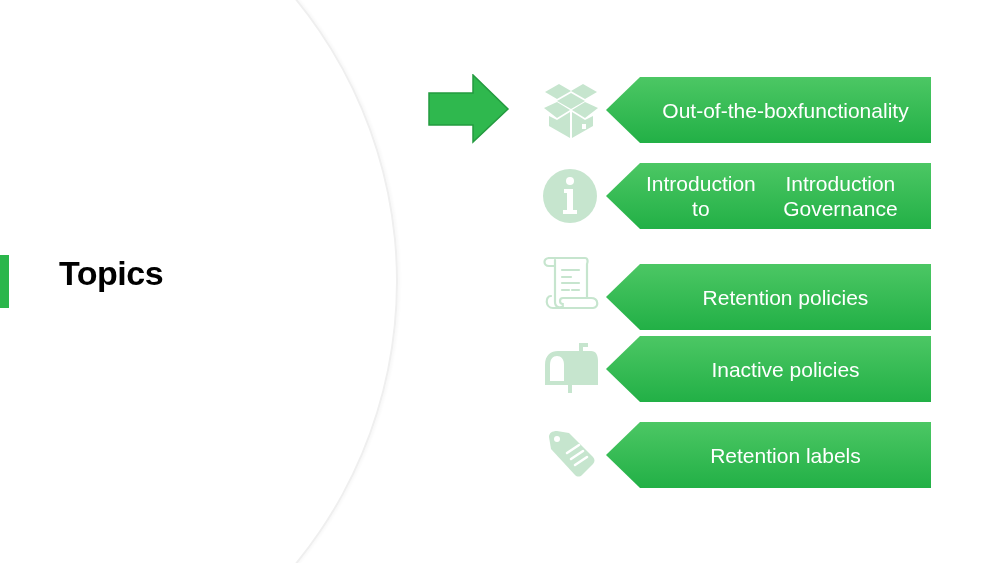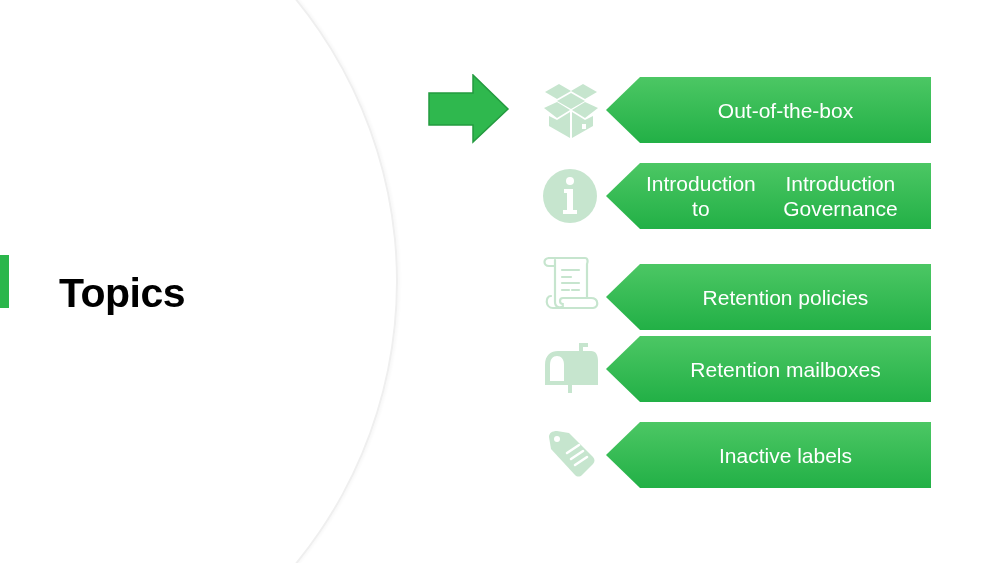--- a/index.html
+++ b/index.html
@@ -13,22 +13,22 @@
     position: absolute; left: -520px; top: -170px;
     width: 918px; height: 903px; border-radius: 50%;
     border: 2px solid #efefef; box-sizing: border-box;
     box-shadow: 2px 0 3px rgba(0,0,0,0.03);
   }
   .accent-bar {
     position: absolute; left: 0; top: 255px; width: 9px; height: 53px;
     background: #2bb64b;
   }
   .title {
-    position: absolute; left: 59px; top: 270px;
-    font-size: 41px; font-weight: bold; color: #000; letter-spacing: -0.5px;
+    position: absolute; left: 59px; top: 254px;
+    font-size: 34px; font-weight: bold; color: #000; letter-spacing: -0.5px;
   }
   .pointer-arrow { position: absolute; left: 428px; top: 74px; width: 82px; height: 70px; }
   .row-icon { position: absolute; left: 541px; width: 60px; height: 60px; }
   .tab {
     position: absolute; left: 606px; width: 325px; height: 66px;
   }
   .tab svg { position: absolute; left: 0; top: 0; }
   .tab-label {
     position: absolute; left: 34px; right: 0; top: 0; bottom: 0;
     display: flex; align-items: center; justify-content: center;
@@ -104,20 +104,21 @@
           <linearGradient id="g0" x1="0" y1="0" x2="0" y2="1">
             <stop offset="0" stop-color="#4cc764"></stop>
             <stop offset="1" stop-color="#22b046"></stop>
           </linearGradient>
         </defs>
       <polygon points="0,33 34,0 325,0 325,66 34,66" fill="url(#g0)"></polygon>
     </svg>
     <div class="tab-label">
         <span>Out-of-the-box</span>
         <br>
+        <span>functionality</span>
       </div>
   </div>
 
   <div class="tab" style="top:163px">
     <svg width="325" height="66" viewBox="0 0 325 66">
       <polygon points="0,33 34,0 325,0 325,66 34,66" fill="url(#g0)"></polygon>
     </svg>
     <div class="tab-label">
         <span>Introduction to</span>
         <br>
@@ -129,22 +130,22 @@
     <svg width="325" height="66" viewBox="0 0 325 66">
       <polygon points="0,33 34,0 325,0 325,66 34,66" fill="url(#g0)"></polygon>
     </svg>
     <div class="tab-label">Retention policies</div>
   </div>
 
   <div class="tab" style="top:336px">
     <svg width="325" height="66" viewBox="0 0 325 66">
       <polygon points="0,33 34,0 325,0 325,66 34,66" fill="url(#g0)"></polygon>
     </svg>
-    <div class="tab-label">Retention mailboxes</div>
+    <div class="tab-label">Inactive policies</div>
   </div>
 
   <div class="tab" style="top:422px">
     <svg width="325" height="66" viewBox="0 0 325 66">
       <polygon points="0,33 34,0 325,0 325,66 34,66" fill="url(#g0)"></polygon>
     </svg>
-    <div class="tab-label">Inactive labels</div>
+    <div class="tab-label">Retention labels</div>
   </div>
 </div>
 
 </body></html>

